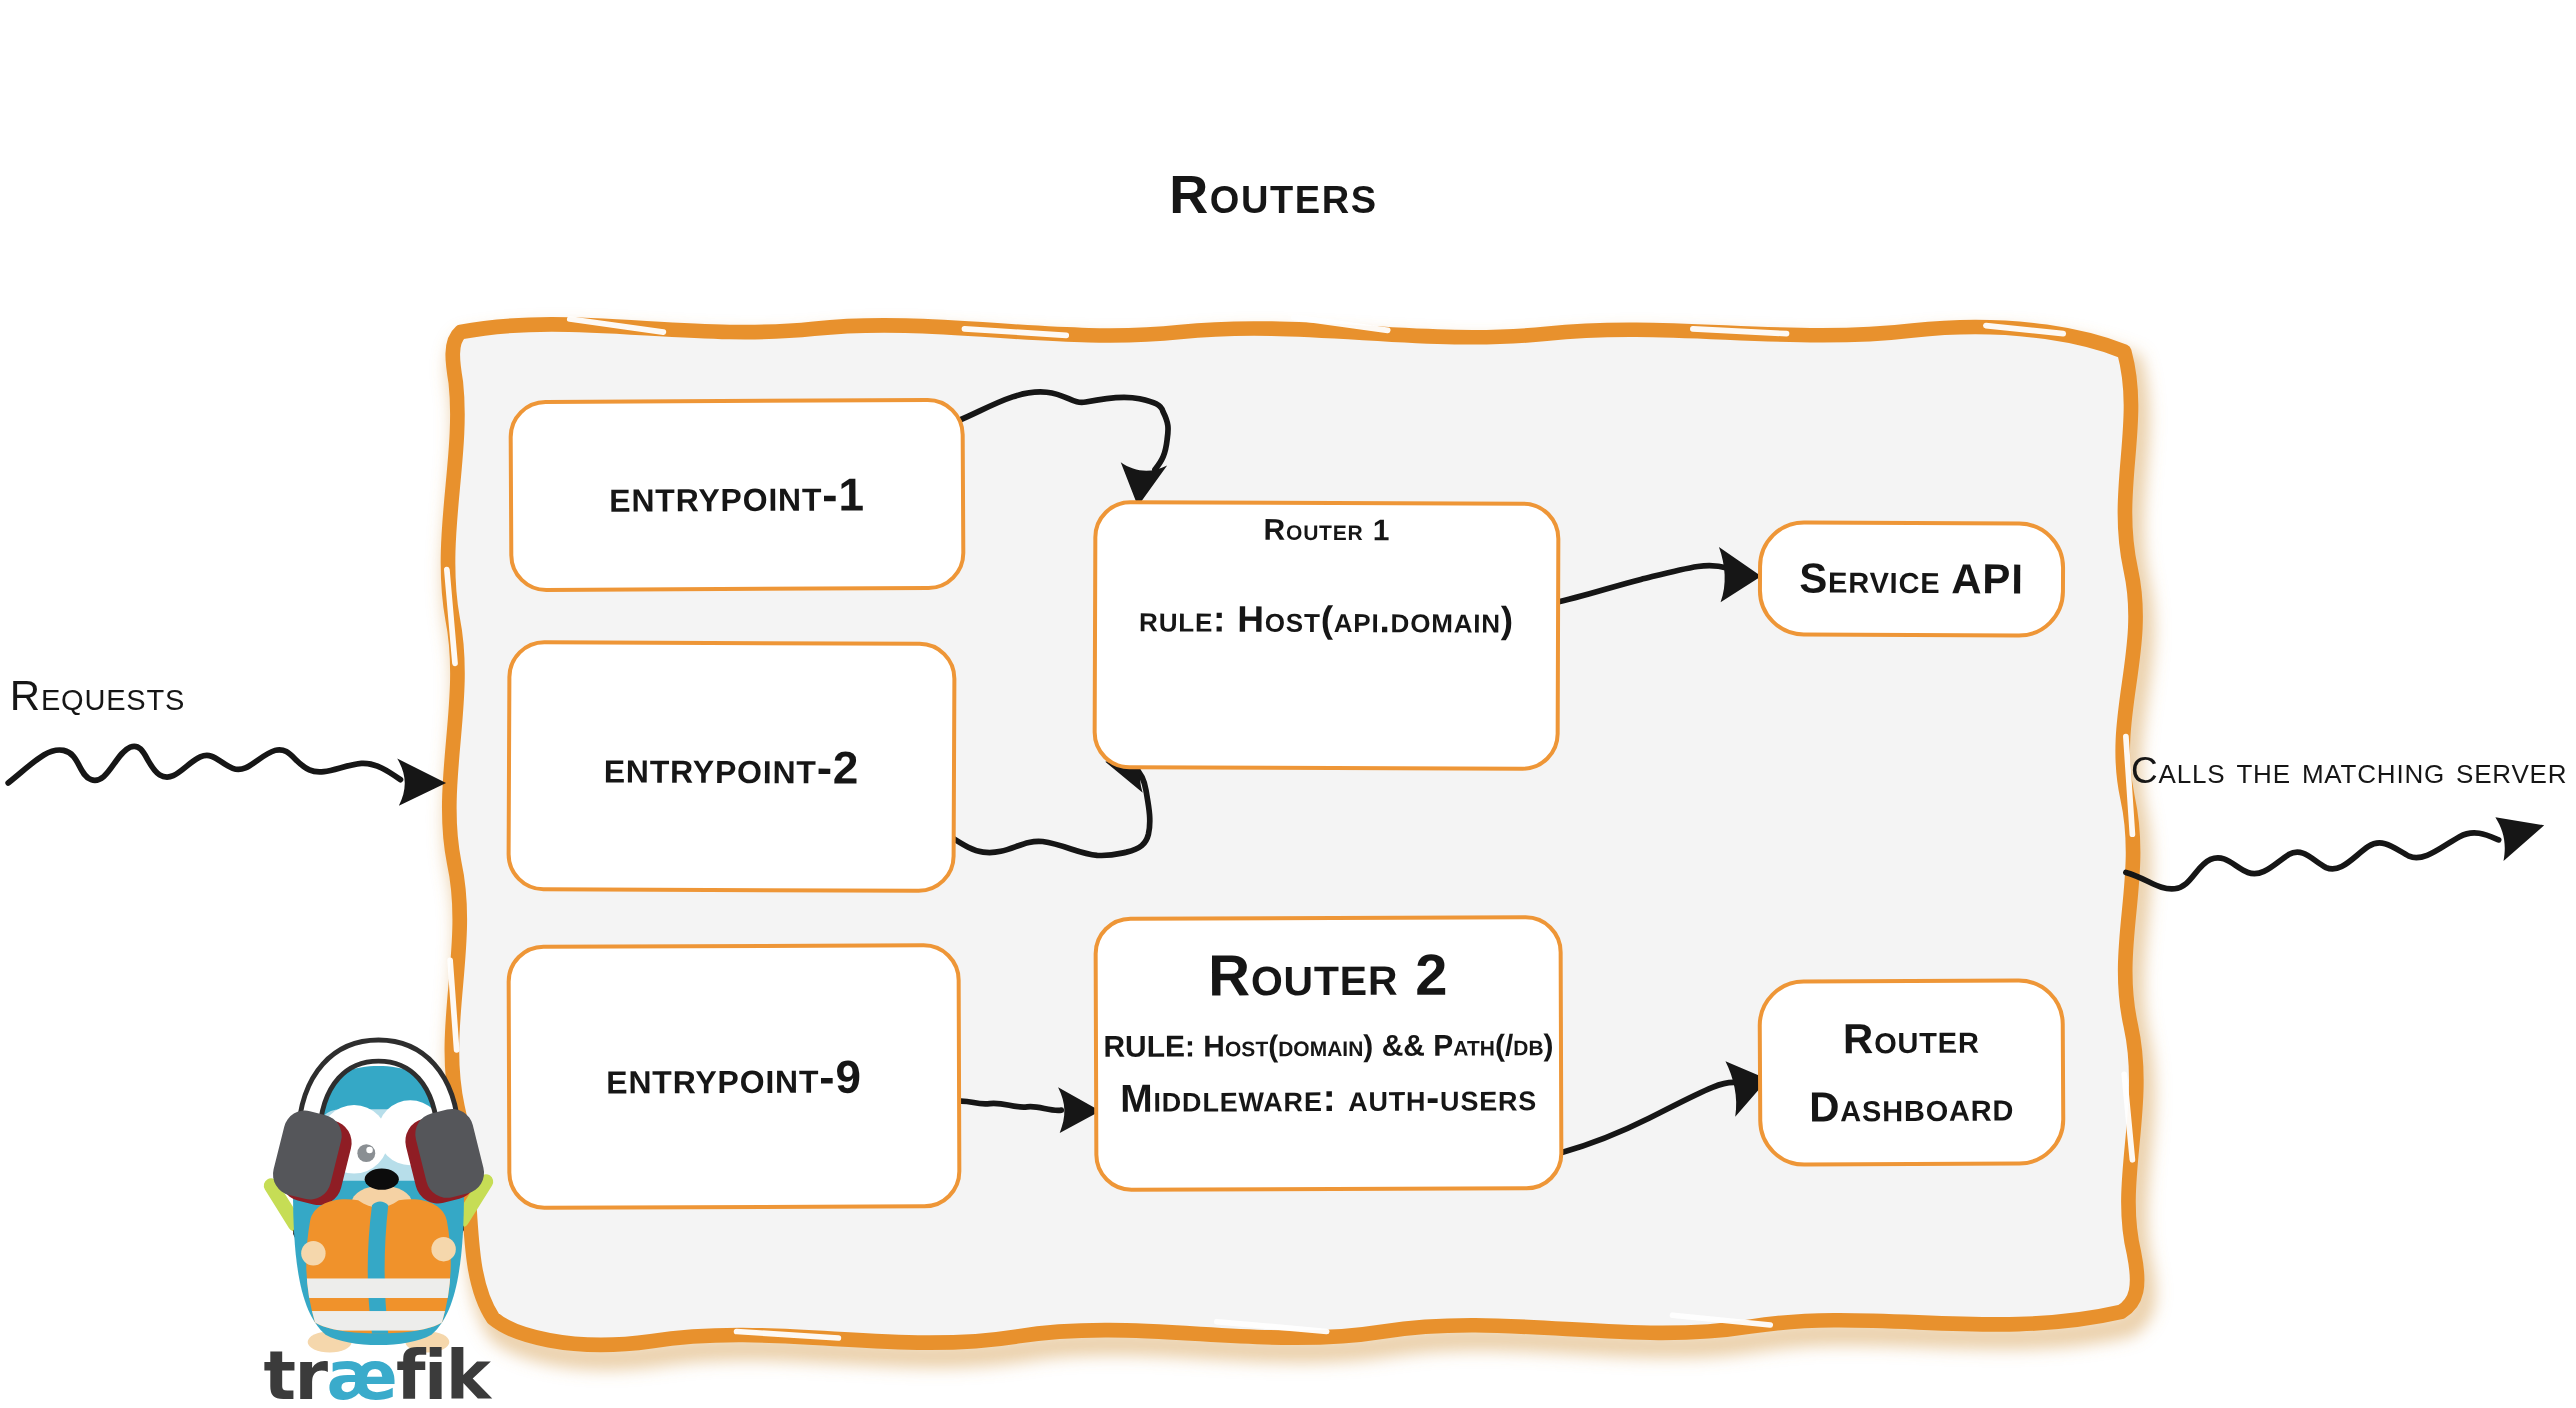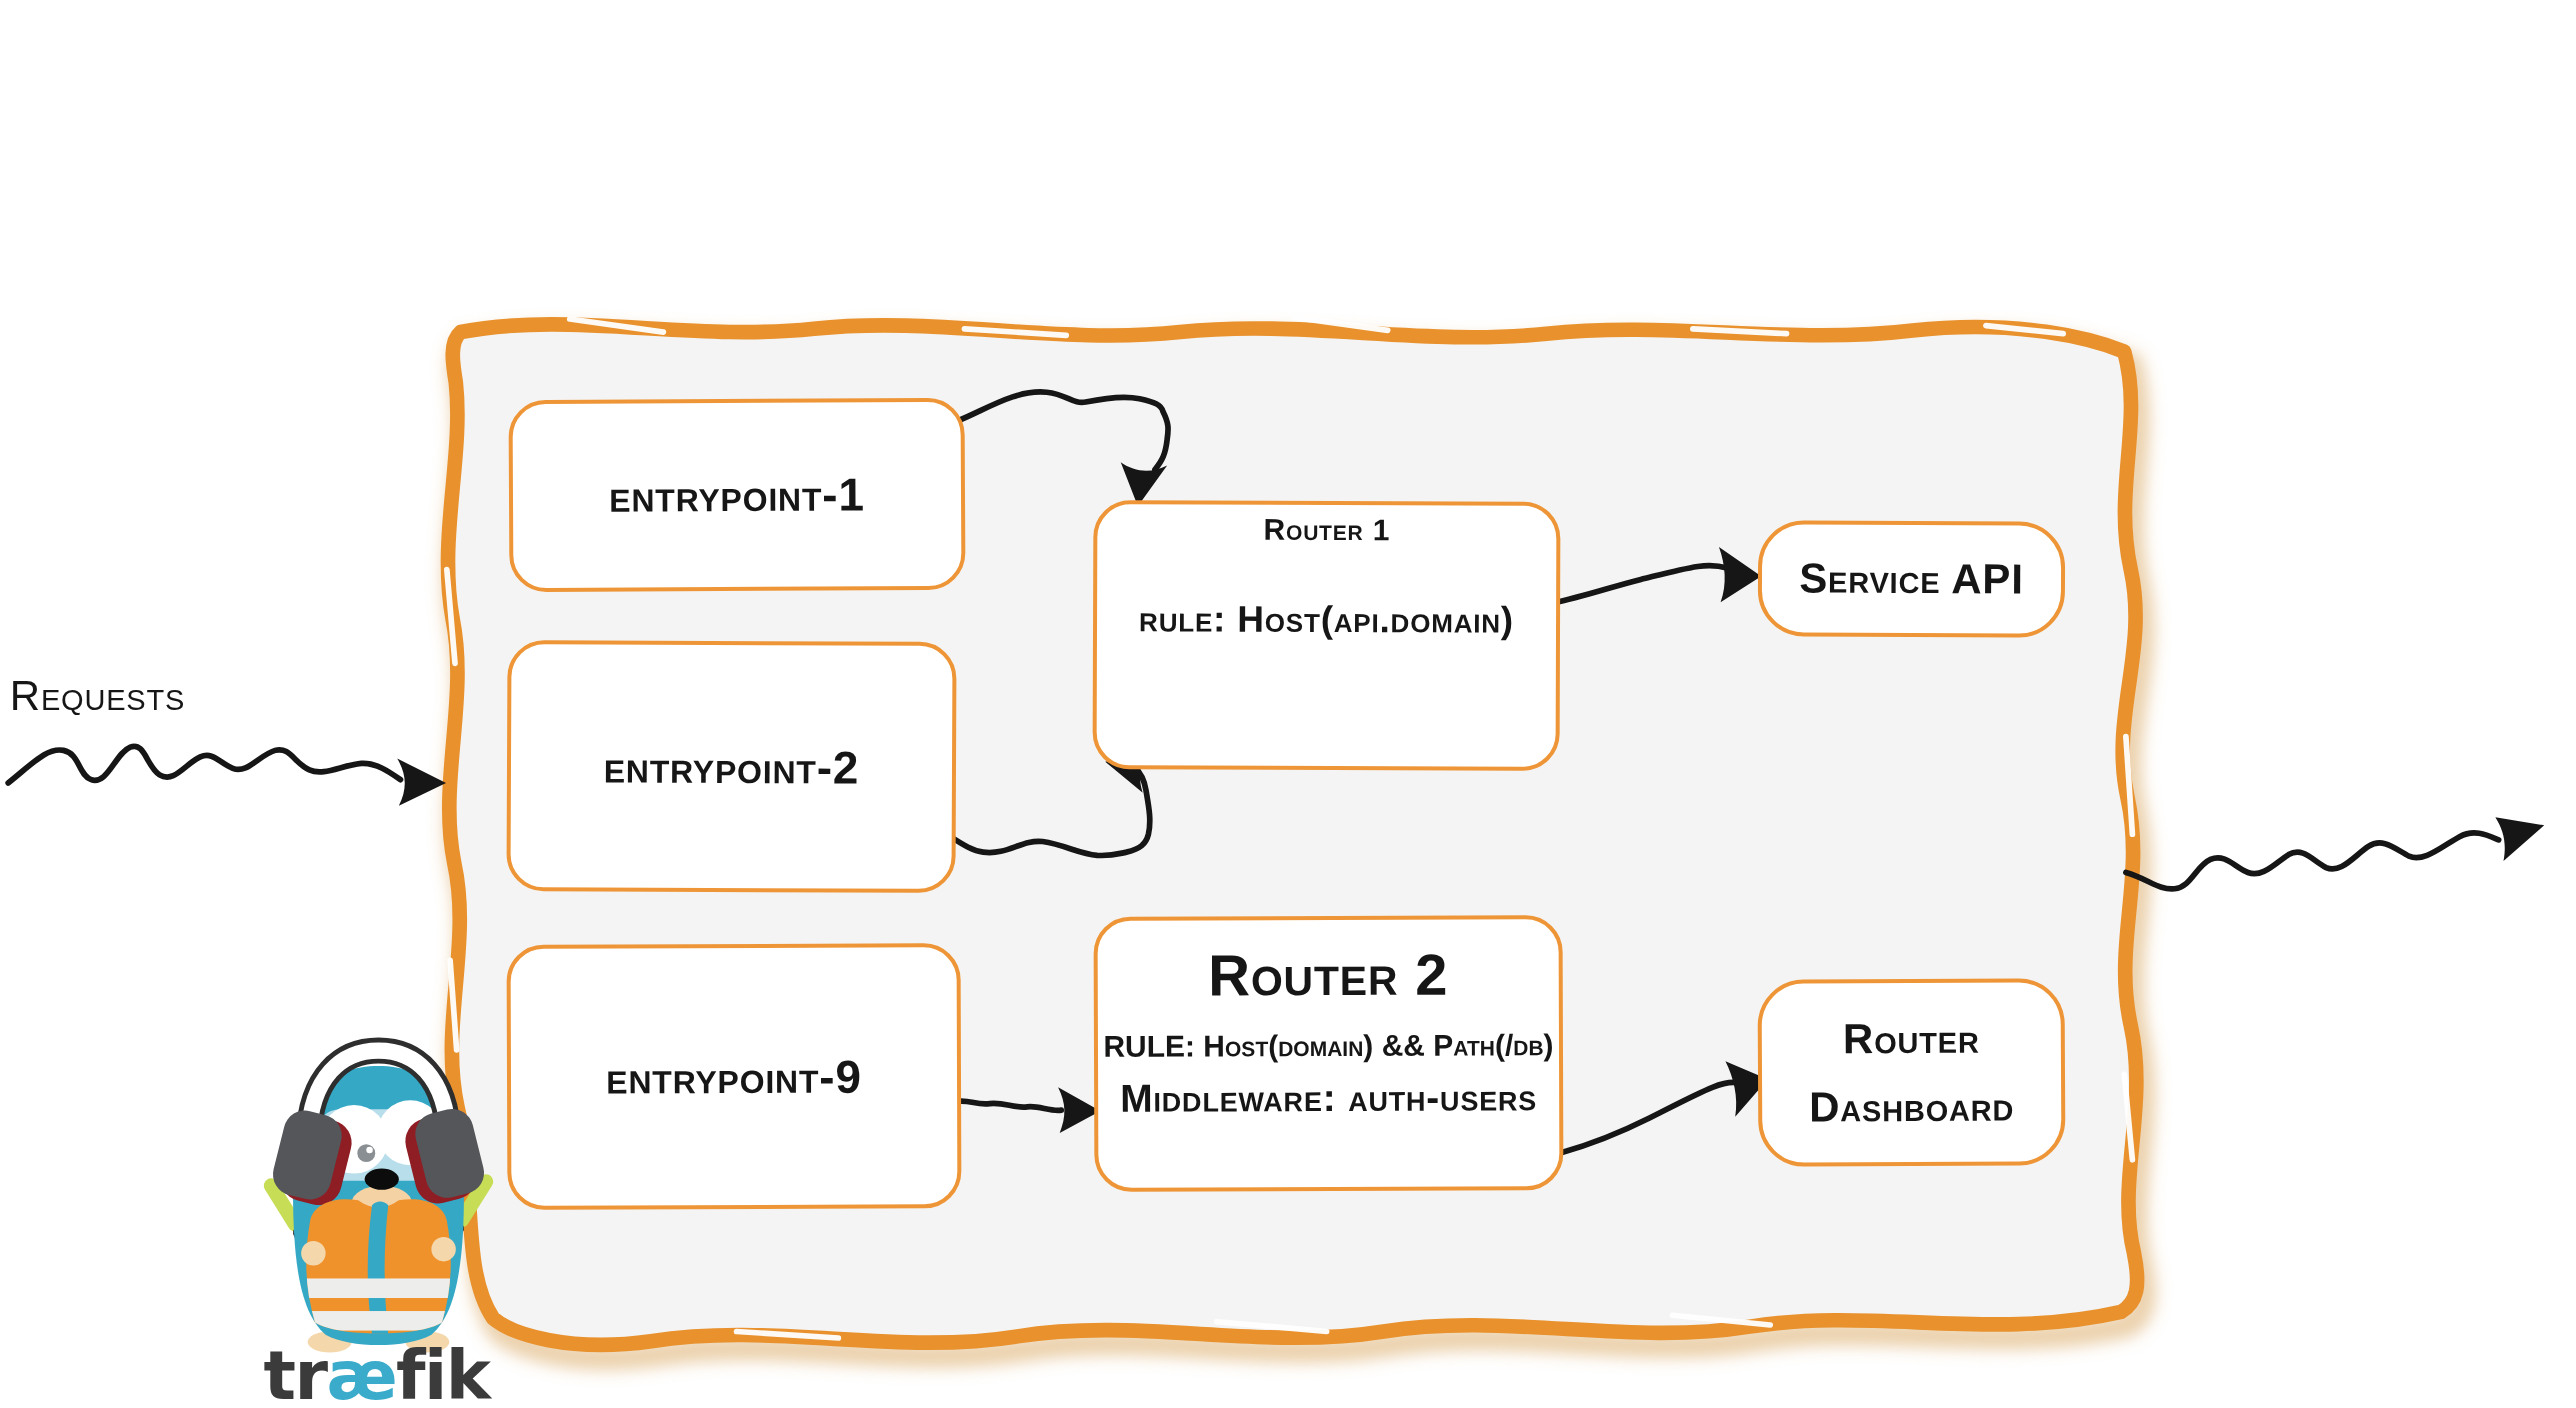--- a/index.html
+++ b/index.html
@@ -96,21 +96,23 @@
       <path d="M 488,932 L 548,962 L 490,990 C 500,970 500,952 488,932 Z"></path>
       <path d="M 3066,1004 L 3126,1014 L 3076,1058 C 3080,1036 3076,1020 3066,1004 Z"></path>
       <path d="M 1377,568 L 1398,622 L 1434,572 C 1414,582 1394,580 1377,568 Z"></path>
       <path d="M 1410,922 L 1358,936 L 1404,974 C 1398,955 1400,938 1410,922 Z"></path>
       <path d="M 1300,1336 L 1352,1365 L 1302,1392 C 1310,1372 1310,1356 1300,1336 Z"></path>
       <path d="M 2112,672 L 2164,708 L 2114,740 C 2122,718 2120,694 2112,672 Z"></path>
       <path d="M 2120,1304 L 2172,1326 L 2132,1372 C 2136,1348 2130,1324 2120,1304 Z"></path>
     </g>
   </svg>
 
+  <div id="title" class="abs sc">Routers</div>
   <div id="requests-label" class="abs sc lbl">Requests</div>
+  <div id="calls-label" class="abs sc lbl">Calls the matching server</div>
 
   <div id="ep1" class="node">
     <div class="line sc">entrypoint-1</div>
   </div>
   <div id="ep2" class="node">
     <div class="line sc">entrypoint-2</div>
   </div>
   <div id="ep3" class="node">
     <div class="line sc">entrypoint-9</div>
   </div>

